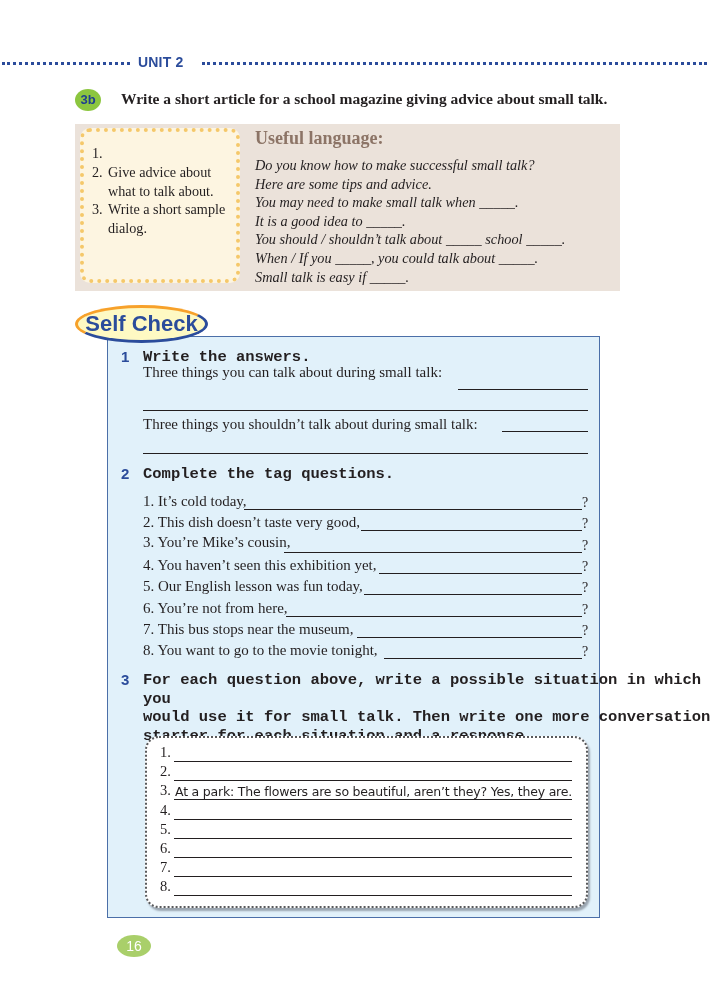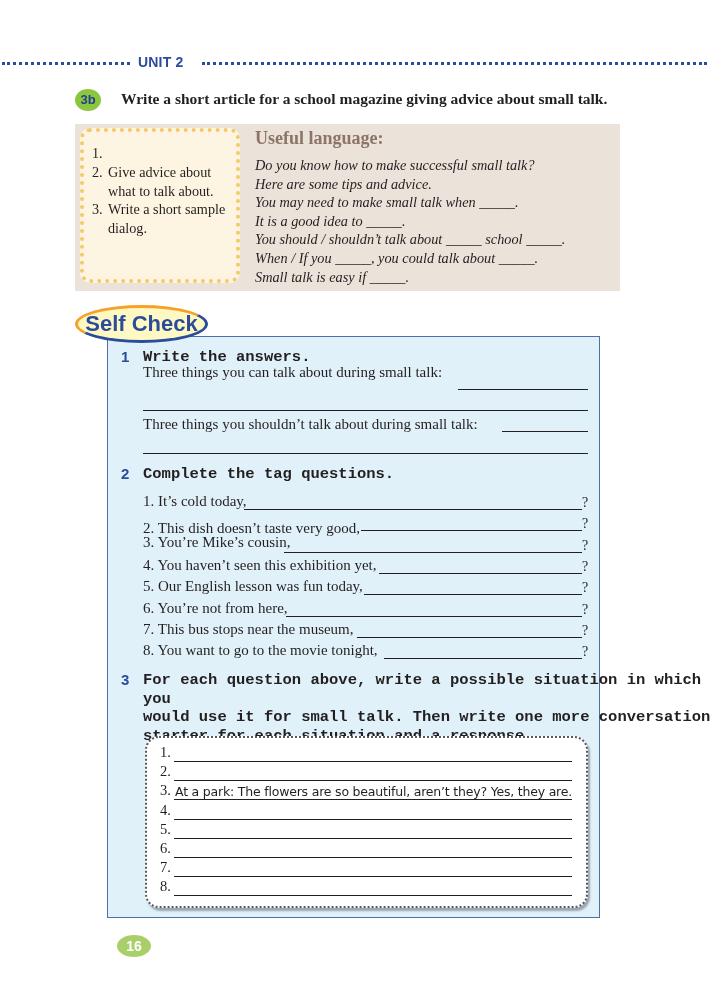--- a/index.html
+++ b/index.html
@@ -40,21 +40,21 @@
   .qmark { position:absolute; font-size:14px; }
 
   .answer-box { position:absolute; left:145px; top:736px; width:443px; height:172px; background:#fff;
                 border:2px dotted #58595b; border-radius:14px; box-sizing:border-box;
                 box-shadow:2px 3px 2px #9aa5b0; }
   .ans-num { position:absolute; font-size:14.5px; }
   .ans-line { position:absolute; border-bottom:1px solid #231f20; height:0; }
   .ans-sample { position:absolute; font-family:"DejaVu Sans",sans-serif; font-size:12.5px; white-space:nowrap; letter-spacing:-0.2px; }
 
   .page-num { position:absolute; left:117px; top:935px; width:34px; height:22px; border-radius:50%;
-              background:#a9cf6a; color:#fff; font-family:"Liberation Sans",sans-serif; font-weight:bold;
+              background:#a9cf6a; color:#fff; font-family:"Liberation Sans",sans-serif; font-weight:normal;
               font-size:14px; text-align:center; line-height:22px; }
 </style>
 </head>
 <body>
 
 <div class="header-rule">
   <div class="dots left"></div>
   <div class="unit-label">UNIT 2</div>
   <div class="dots right"></div>
 </div>
@@ -107,21 +107,21 @@
 
 <div class="q-num" style="left:121px;top:465px;">2</div>
 <div class="q-title" style="left:143px;top:465px;">Complete the tag questions.</div>
 <div id="q2-items">
     <div>
       <div class="line-text" style="left: 143px; top: 493px;">1. It’s cold today,</div>
       <div class="blank" style="left: 244px; top: 509px; width: 338px;"></div>
       <div class="qmark" style="left: 582px; top: 495px;">?</div>
     </div>
     <div>
-      <div class="line-text" style="left: 143px; top: 514.3px; margin-top: 6px;">2. This dish doesn’t taste very good,</div>
+      <div class="line-text" style="left: 143px; top: 514.3px;">2. This dish doesn’t taste very good,</div>
       <div class="blank" style="left: 361px; top: 530.3px; width: 221px;"></div>
       <div class="qmark" style="left: 582px; top: 516.3px;">?</div>
     </div>
     <div>
       <div class="line-text" style="left: 143px; top: 534px;">3. You’re Mike’s cousin,</div>
       <div class="blank" style="left: 284px; top: 551.6px; width: 298px;"></div>
       <div class="qmark" style="left: 582px; top: 537.6px;">?</div>
     </div>
     <div>
       <div class="line-text" style="left: 143px; top: 556.9px;">4. You haven’t seen this exhibition yet,</div>

